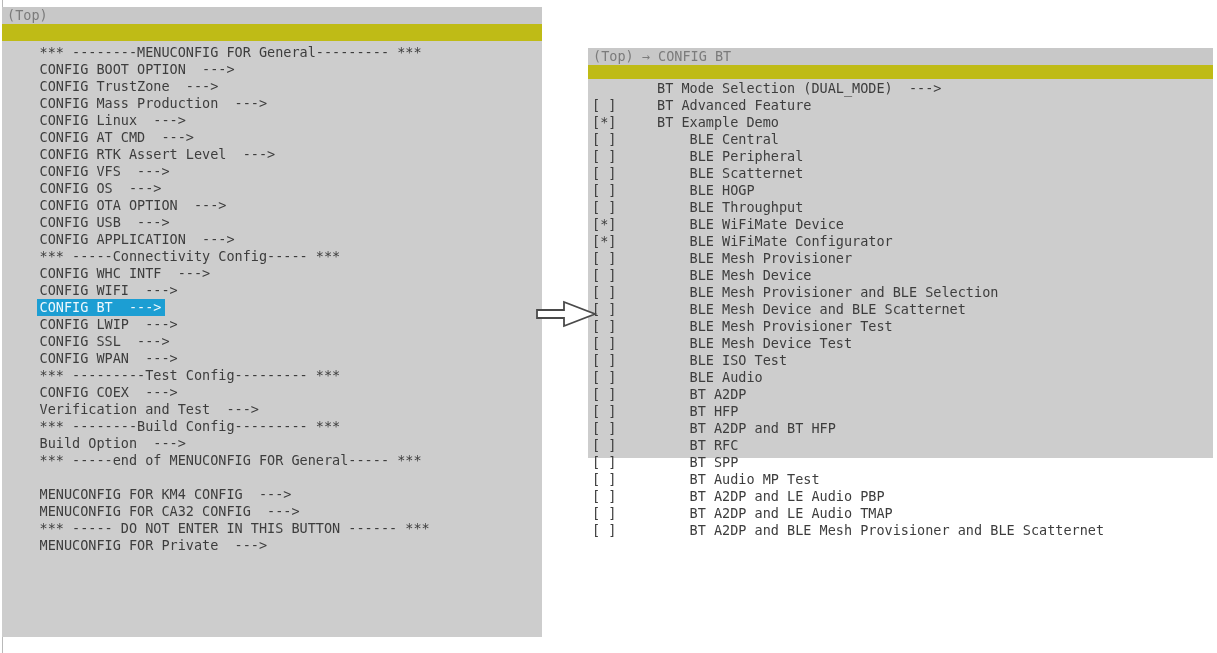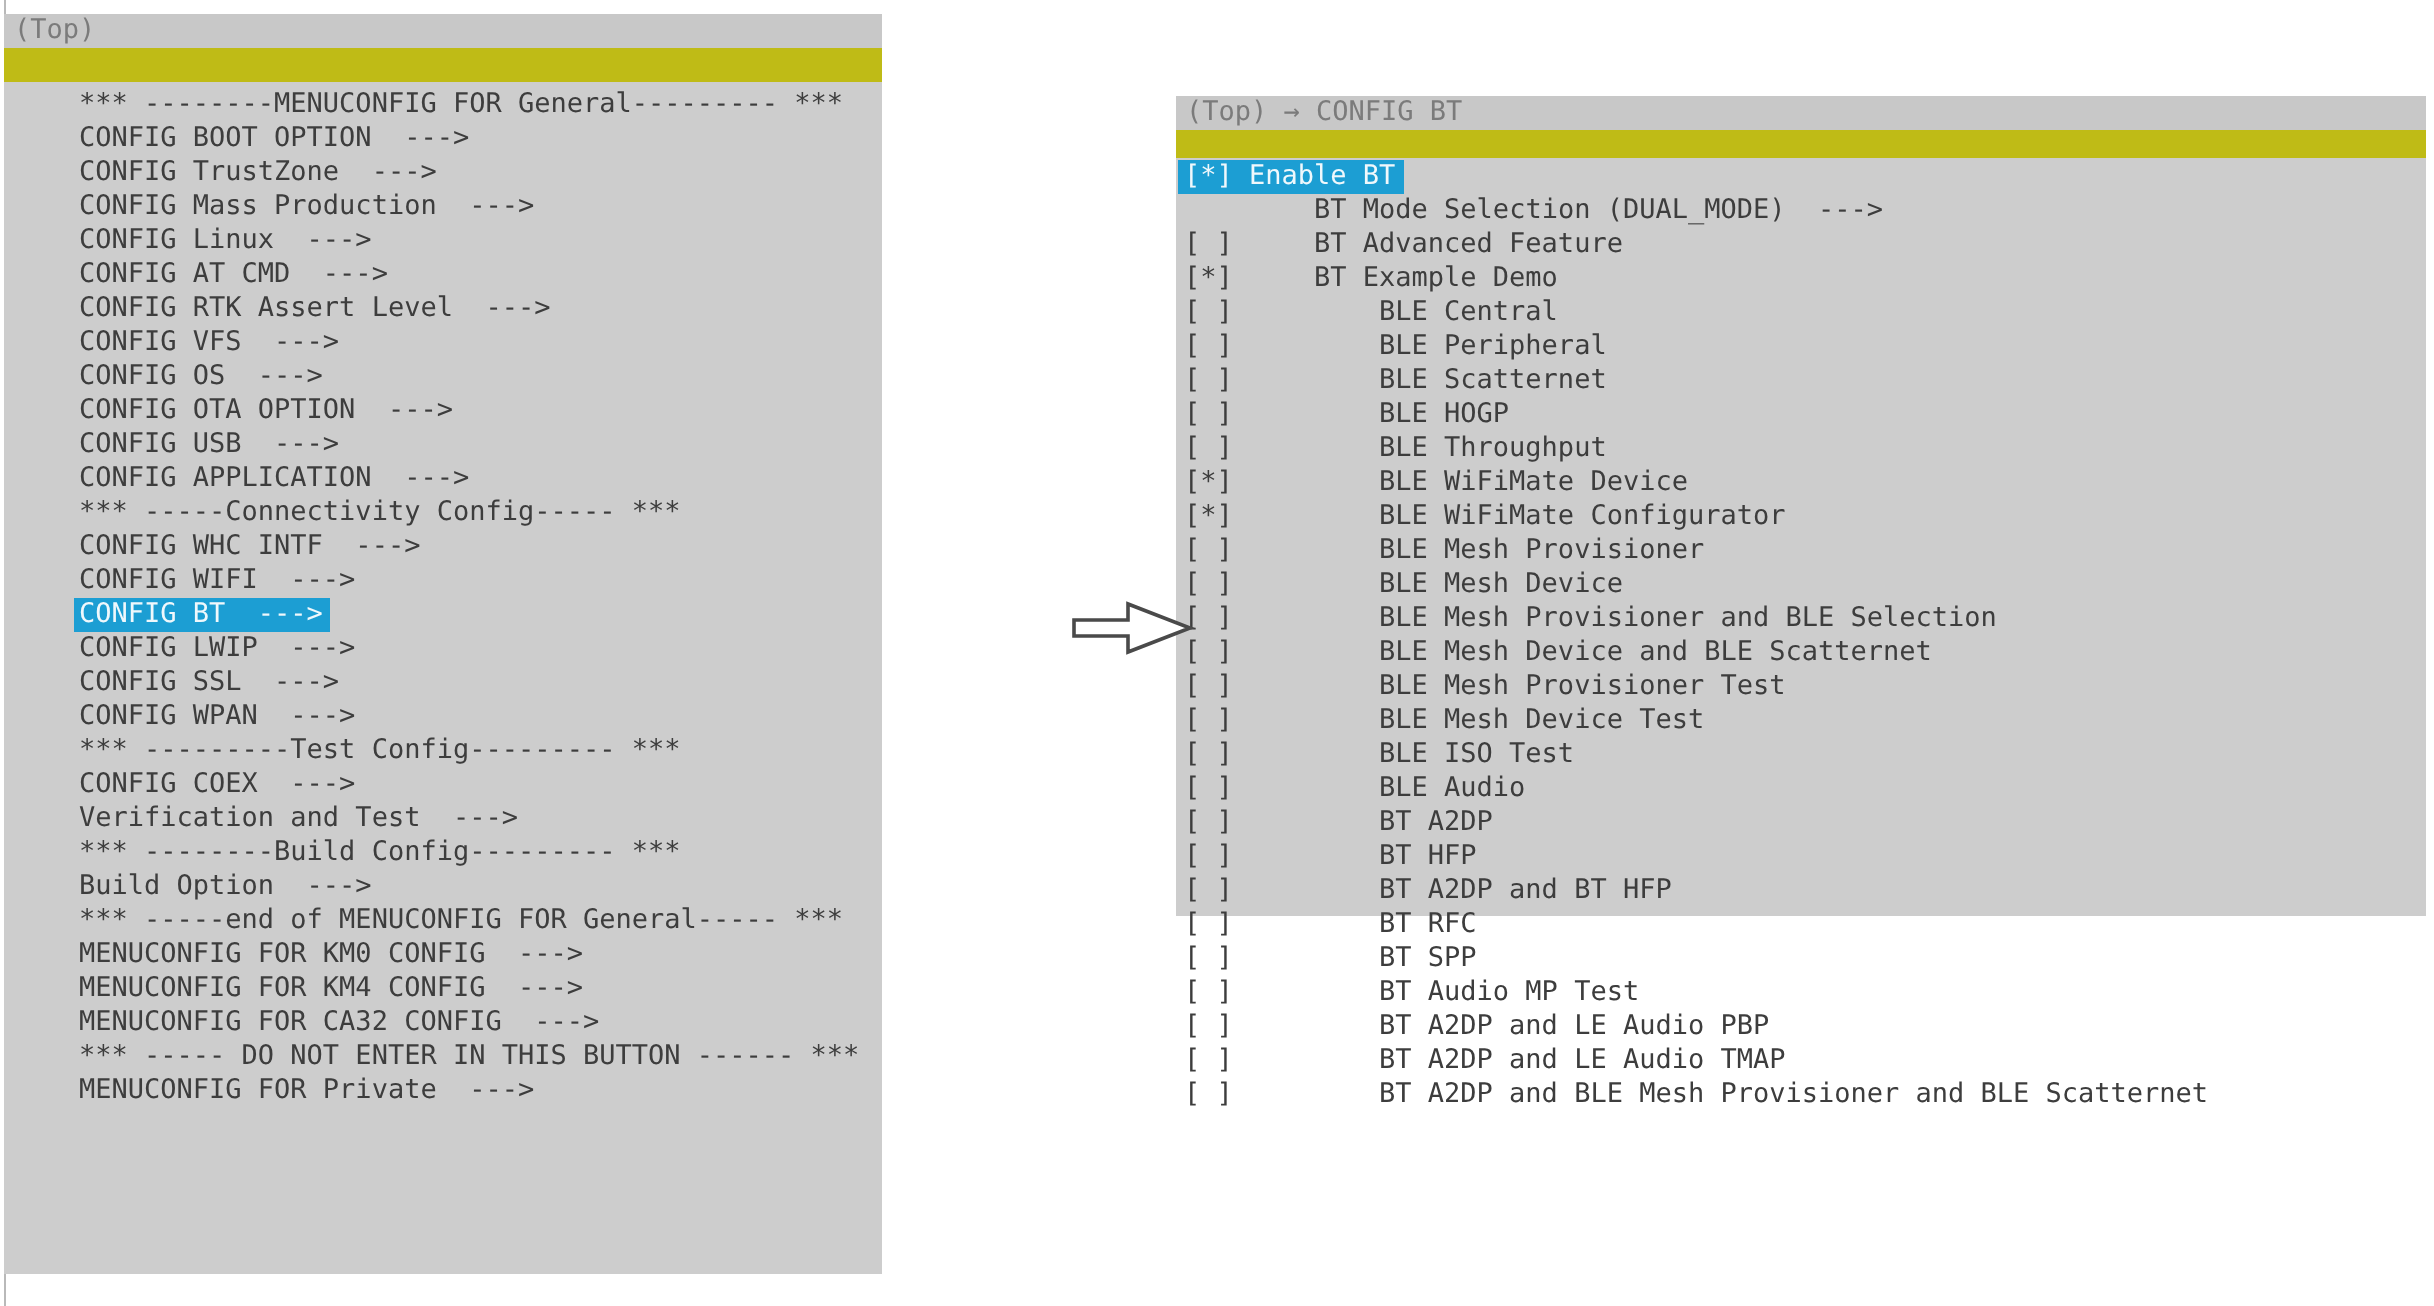--- a/index.html
+++ b/index.html
@@ -14,21 +14,21 @@
   }
   .vline{
     position:absolute;left:2px;top:0;width:1px;height:653px;
     background:var(--edge-line,#b9b9b9);
   }
   .panel{
     position:absolute;
     background:var(--panel-bg,#cdcdcd);
     z-index:1;
   }
-  .panel.left{left:2px;top:7px;width:439px;height:630px;}
+  .panel.left{left:2px;top:7px;width:540px;height:630px;}
   .panel.right{left:588px;top:48px;width:625px;height:410px;}
   .pheader{
     height:17px;
     background:var(--header-bg,#c8c8c8);
     color:var(--header-text,#7b7b7b);
     white-space:pre;
     padding-left:5px;
   }
   .ybar{
     background:var(--title-bar,#bfbb16);
@@ -83,37 +83,36 @@
         <div class="row"><span>    </span><span class="hl">CONFIG BT  ---&gt;</span></div>
         <div class="row"><span>    </span><span class="txt">CONFIG LWIP  ---&gt;</span></div>
         <div class="row"><span>    </span><span class="txt">CONFIG SSL  ---&gt;</span></div>
         <div class="row"><span>    </span><span class="txt">CONFIG WPAN  ---&gt;</span></div>
         <div class="row"><span>    </span><span class="txt">*** ---------Test Config--------- ***</span></div>
         <div class="row"><span>    </span><span class="txt">CONFIG COEX  ---&gt;</span></div>
         <div class="row"><span>    </span><span class="txt">Verification and Test  ---&gt;</span></div>
         <div class="row"><span>    </span><span class="txt">*** --------Build Config--------- ***</span></div>
         <div class="row"><span>    </span><span class="txt">Build Option  ---&gt;</span></div>
         <div class="row"><span>    </span><span class="txt">*** -----end of MENUCONFIG FOR General----- ***</span></div>
-        <div class="row"><span>    </span><span class="txt">MENUCONFIG FOR KM0 CONFIG  ---&gt;</span></div>
+        <div class="row"><span>    </span></div>
         <div class="row"><span>    </span><span class="txt">MENUCONFIG FOR KM4 CONFIG  ---&gt;</span></div>
         <div class="row"><span>    </span><span class="txt">MENUCONFIG FOR CA32 CONFIG  ---&gt;</span></div>
         <div class="row"><span>    </span><span class="txt">*** ----- DO NOT ENTER IN THIS BUTTON ------ ***</span></div>
         <div class="row"><span>    </span><span class="txt">MENUCONFIG FOR Private  ---&gt;</span></div>
       </div>
   </div>
 
   <svg class="arrow" width="62" height="30" viewBox="0 0 62 30">
     <polygon points="1,11 28,11 28,3 59,15 28,27 28,19 1,19" fill="#ffffff" stroke="currentColor" stroke-width="1.8"></polygon>
   </svg>
 
   <div class="panel right">
     <div class="pheader">(Top) → CONFIG BT</div>
     <div class="ybar"></div>
     <div class="list">
-        <div class="row"><span class="hl">[*] Enable BT</span></div>
         <div class="row"><span>        </span><span class="txt">BT Mode Selection (DUAL_MODE)  ---&gt;</span></div>
         <div class="row"><span class="txt">[ ]     BT Advanced Feature</span></div>
         <div class="row"><span class="txt">[*]     BT Example Demo</span></div>
         <div class="row"><span class="txt">[ ]         BLE Central</span></div>
         <div class="row"><span class="txt">[ ]         BLE Peripheral</span></div>
         <div class="row"><span class="txt">[ ]         BLE Scatternet</span></div>
         <div class="row"><span class="txt">[ ]         BLE HOGP</span></div>
         <div class="row"><span class="txt">[ ]         BLE Throughput</span></div>
         <div class="row"><span class="txt">[*]         BLE WiFiMate Device</span></div>
         <div class="row"><span class="txt">[*]         BLE WiFiMate Configurator</span></div>

